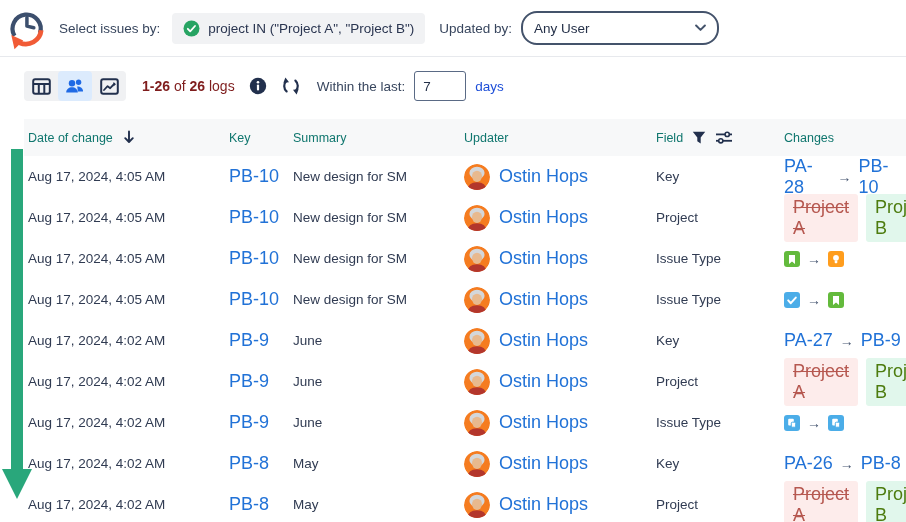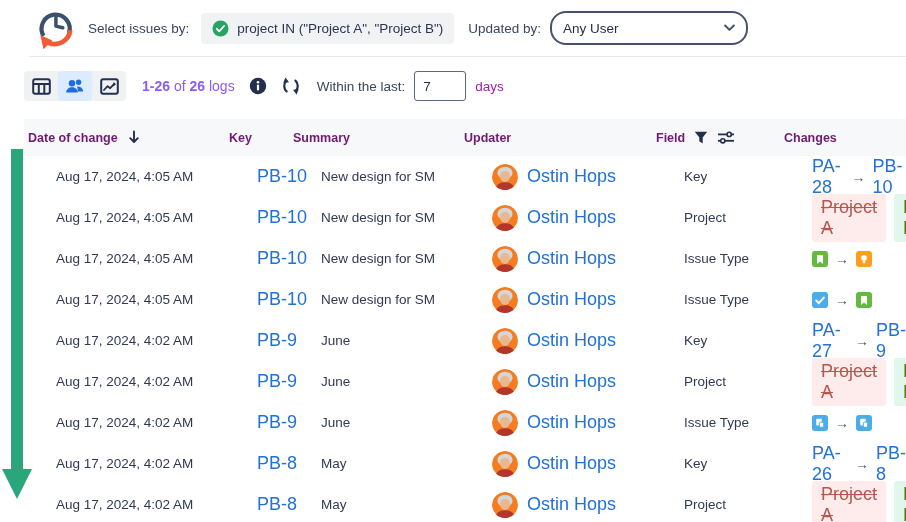--- a/index.html
+++ b/index.html
@@ -2,63 +2,63 @@
 <html><head>
 <meta charset="utf-8">
 <style>
   * { margin:0; padding:0; box-sizing:border-box; }
   html,body { width:906px; height:522px; background:#fff; overflow:hidden;
     font-family:"Liberation Sans", sans-serif; color:#2f3a4d; }
   a { text-decoration:none; cursor:pointer; }
 
   
   .topbar { display:flex; align-items:center; height:57px; padding-left:3px;
-    border-bottom:1px solid #e7e9ed;margin-left:29px; }
+    border-bottom:1px solid #e7e9ed; }
   .logo { width:46px; height:46px; flex:0 0 auto; }
   .tb-label { font-size:13.5px; color:#38465e; margin-left:10px; white-space:nowrap; }
   .pill-btn { display:flex; align-items:center; gap:9px; background:#f1f2f4;
     border:none; border-radius:4px; height:31px; padding:0 12px; margin-left:12px;
     font-family:inherit; font-size:13.5px; color:#243048; font-weight:600; cursor:pointer; }
   .query-pill { display:flex; align-items:center; gap:8px; background:#f1f2f4;
     border-radius:4px; height:31px; padding:0 11px; margin-left:12px;
     font-size:13.5px; color:#2a3550; font-weight:500; cursor:pointer; }
   .select-box { display:flex; align-items:center; justify-content:space-between;
     width:198px; height:34px; margin-left:9px; padding:0 11px;
     border:2px solid #44536b; border-radius:16px; background:#fff;
     font-size:13.5px; color:#243048; cursor:pointer; }
 
   
   .toolbar { display:flex; align-items:center; height:42px; margin:8px 0 2px 24px; }
   .views { display:flex; background:#f0f1f3; border-radius:4px; overflow:hidden; }
   .view-btn { width:34px; height:30px; display:grid; place-items:center;
     background:transparent; border:none; cursor:pointer; }
   .view-btn.selected { background:#dcebfd; border-radius:4px; }
-  .logs-count { margin-left:16px; font-size:14px; color:#8b5cf6; white-space:nowrap; }
+  .logs-count { margin-left:16px; font-size:14px; color:#7f1d1d; white-space:nowrap; }
   .logs-count b { font-weight:700; }
   .icon-btn { display:grid; place-items:center; background:none; border:none;
     cursor:pointer; margin-left:14px; }
   .within-label { margin-left:16px; font-size:13.5px; color:#38465e; }
   .days-input { width:52px; height:30px; margin-left:9px; padding:0 8px;
     border:1.5px solid #5a6a85; border-radius:3px; font-family:inherit;
     font-size:13.5px; color:#243048; }
-  .days-suffix { margin-left:9px; font-size:13.5px; color:#a21caf;text-align:center; }
+  .days-suffix { margin-left:9px; font-size:13.5px; color:#1d4ed8;text-align:center; }
 
   
   .table { margin:12px 0 0 24px; width:882px; }
   .thead { display:flex; align-items:center; height:37px; background:#f7f8f9;
-    font-size:12.5px; font-weight:700; color:#701a75; }
+    font-size:12.5px; font-weight:400; color:#0f766e; }
   .th, .td { display:flex; align-items:center; flex:0 0 auto; }
   .c-date { width:205px; padding-left:4px; }
   .c-key { width:64px; }
   .c-summary { width:171px; }
   .c-updater { width:156px; }
   .c-field { width:128px;margin-left:36px; }
   .c-changes { flex:1 1 auto; }
   .th { gap:9px; cursor:pointer; }
-  .tr { display:flex; align-items:center; height:41px; background:#fff; font-size:13.5px;padding-left:28px; }
+  .tr { display:flex; align-items:center; height:41px; background:#fff; font-size:13.5px; }
   .tbody { border-bottom:1px solid #eceef1; }
   .td-text { color:#303b52; }
   .key-link, .name-link, .chg-link { color:#2172d7; font-size:18px; }
   .td.c-updater { gap:9px; }
   .avatar { width:26px; height:26px; border-radius:50%; overflow:hidden; flex:0 0 auto; }
   .chg-arrow { color:#44546f; font-weight:700; font-size:14px; margin:0 7px; }
   .chg-pill { padding:3px 9px; border-radius:3px; font-size:18px; }
   .pill-removed { color:#b65850; background:#fdeceb; text-decoration:line-through; }
   .pill-added { color:#4d7c0f; background:#e1f7ec; margin-left:8px; }
   .type-icon { width:16px; height:16px; display:inline-grid; place-items:center; }

